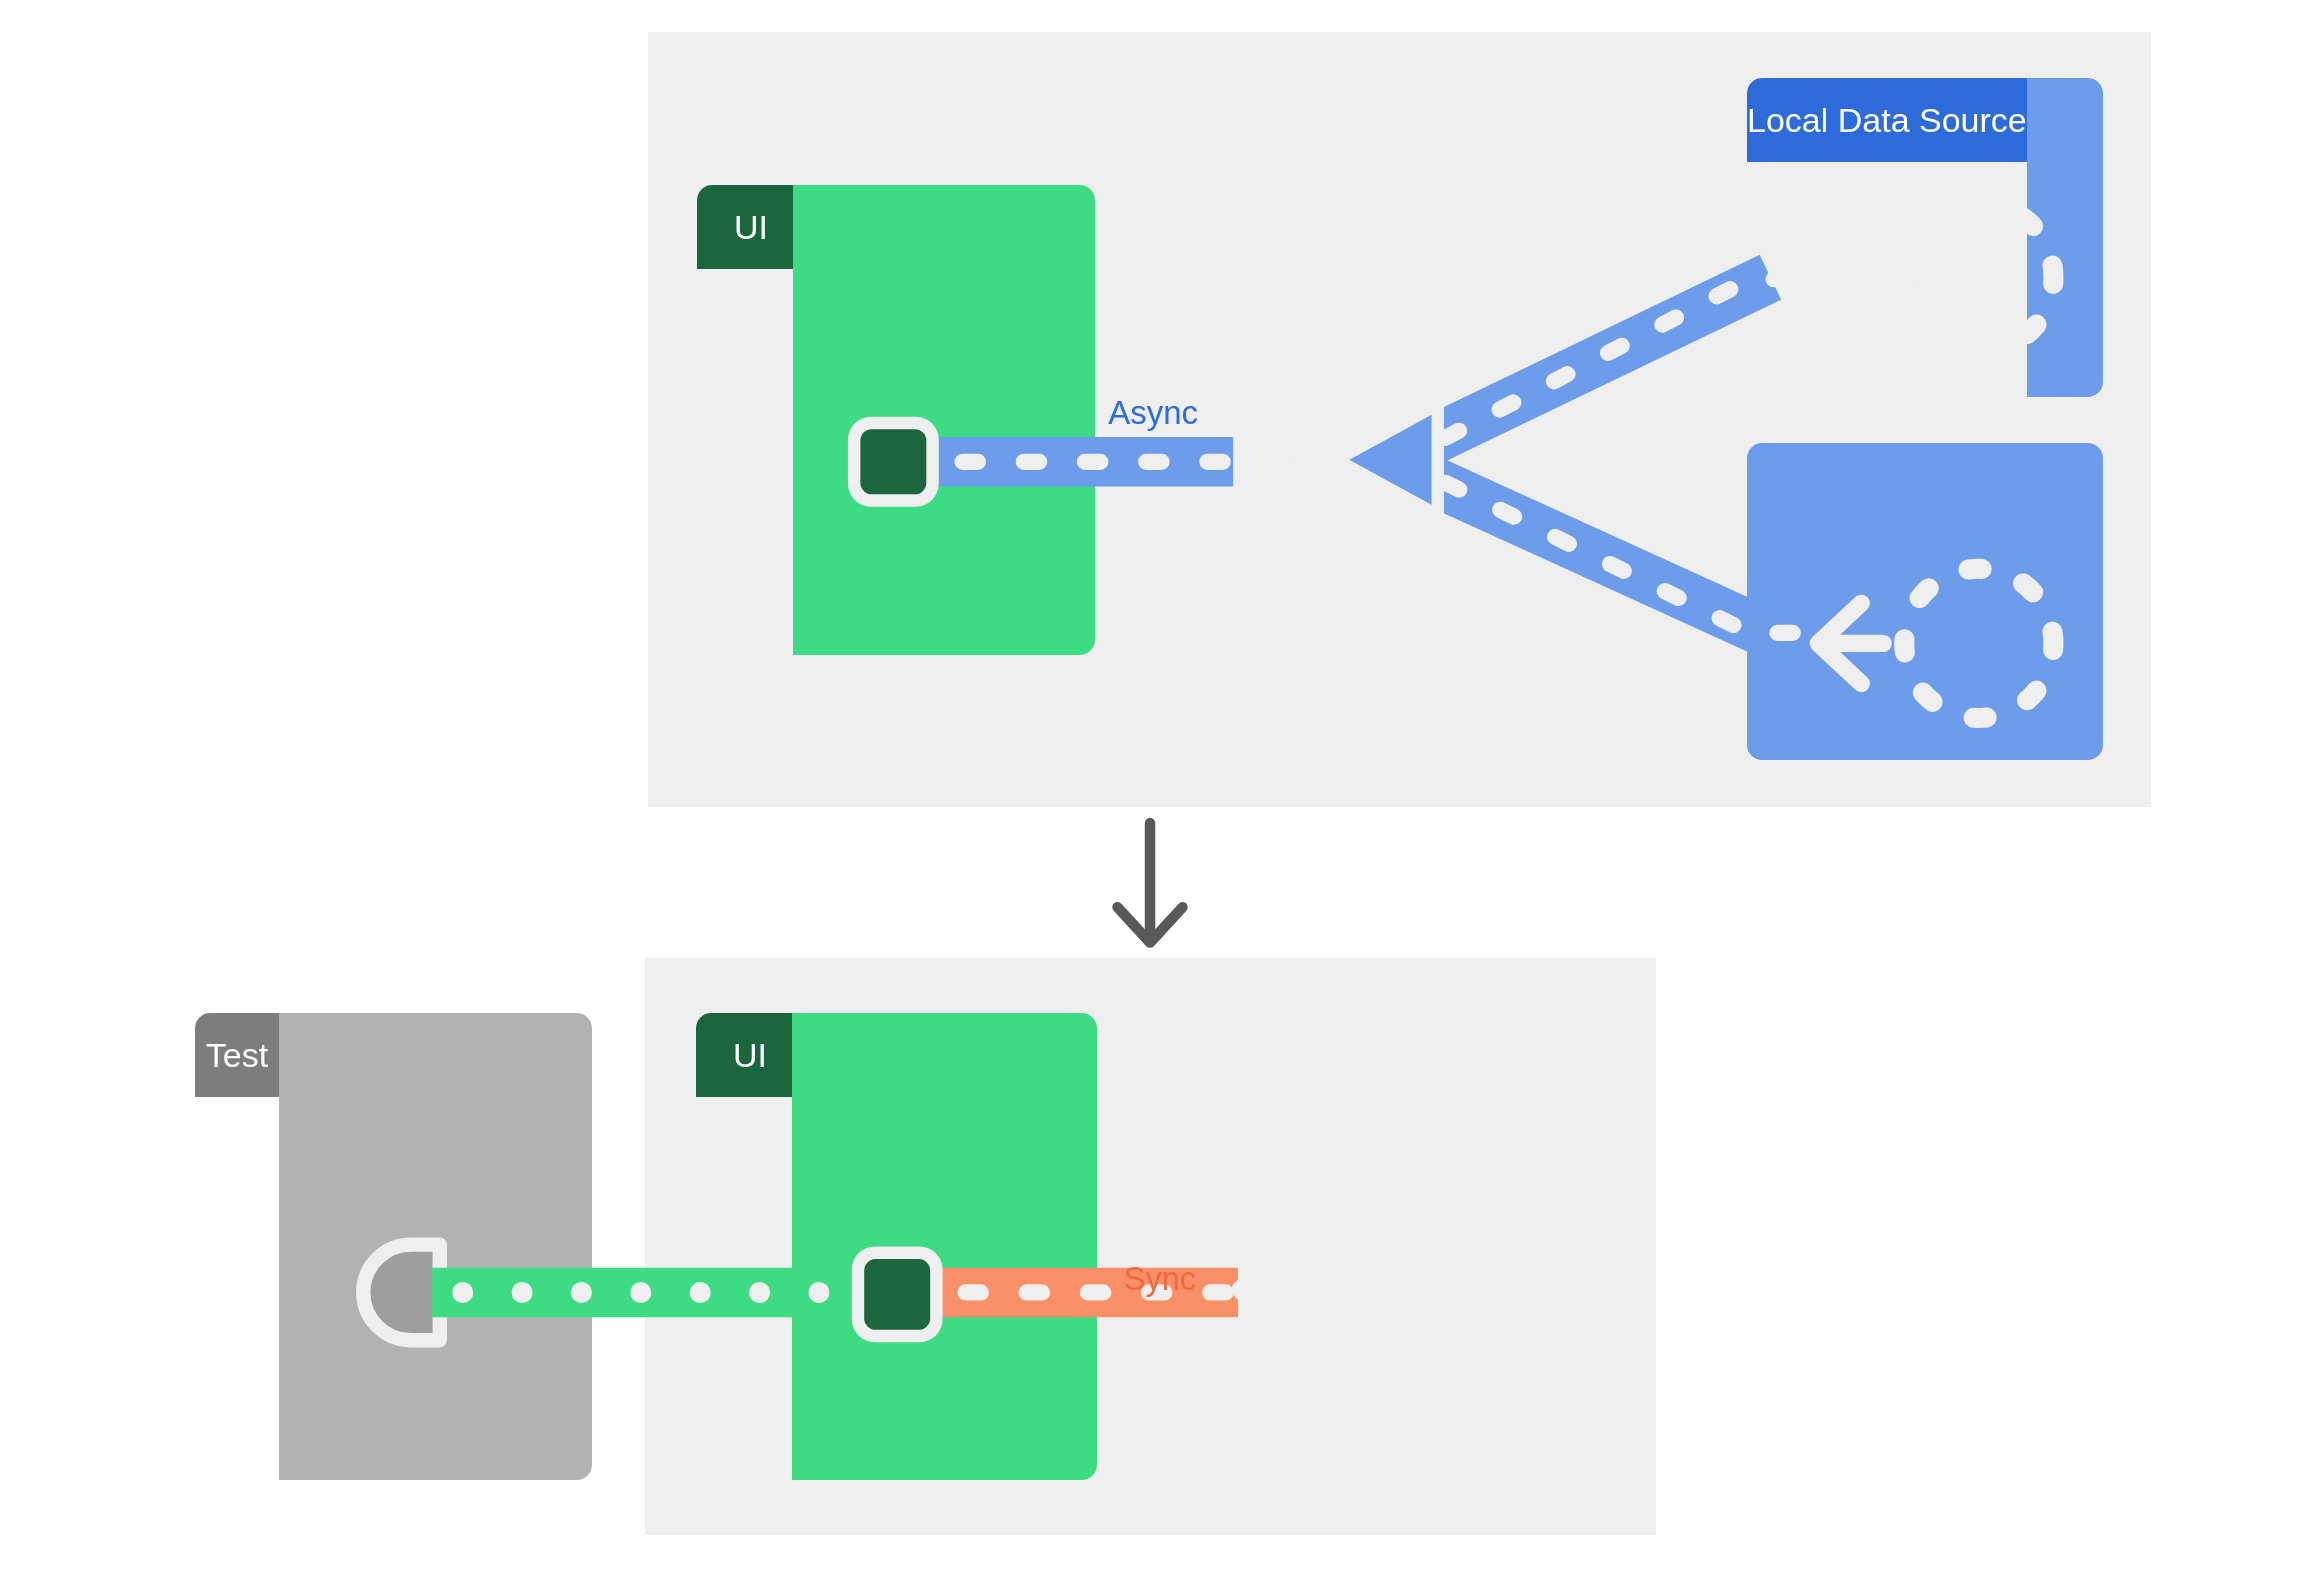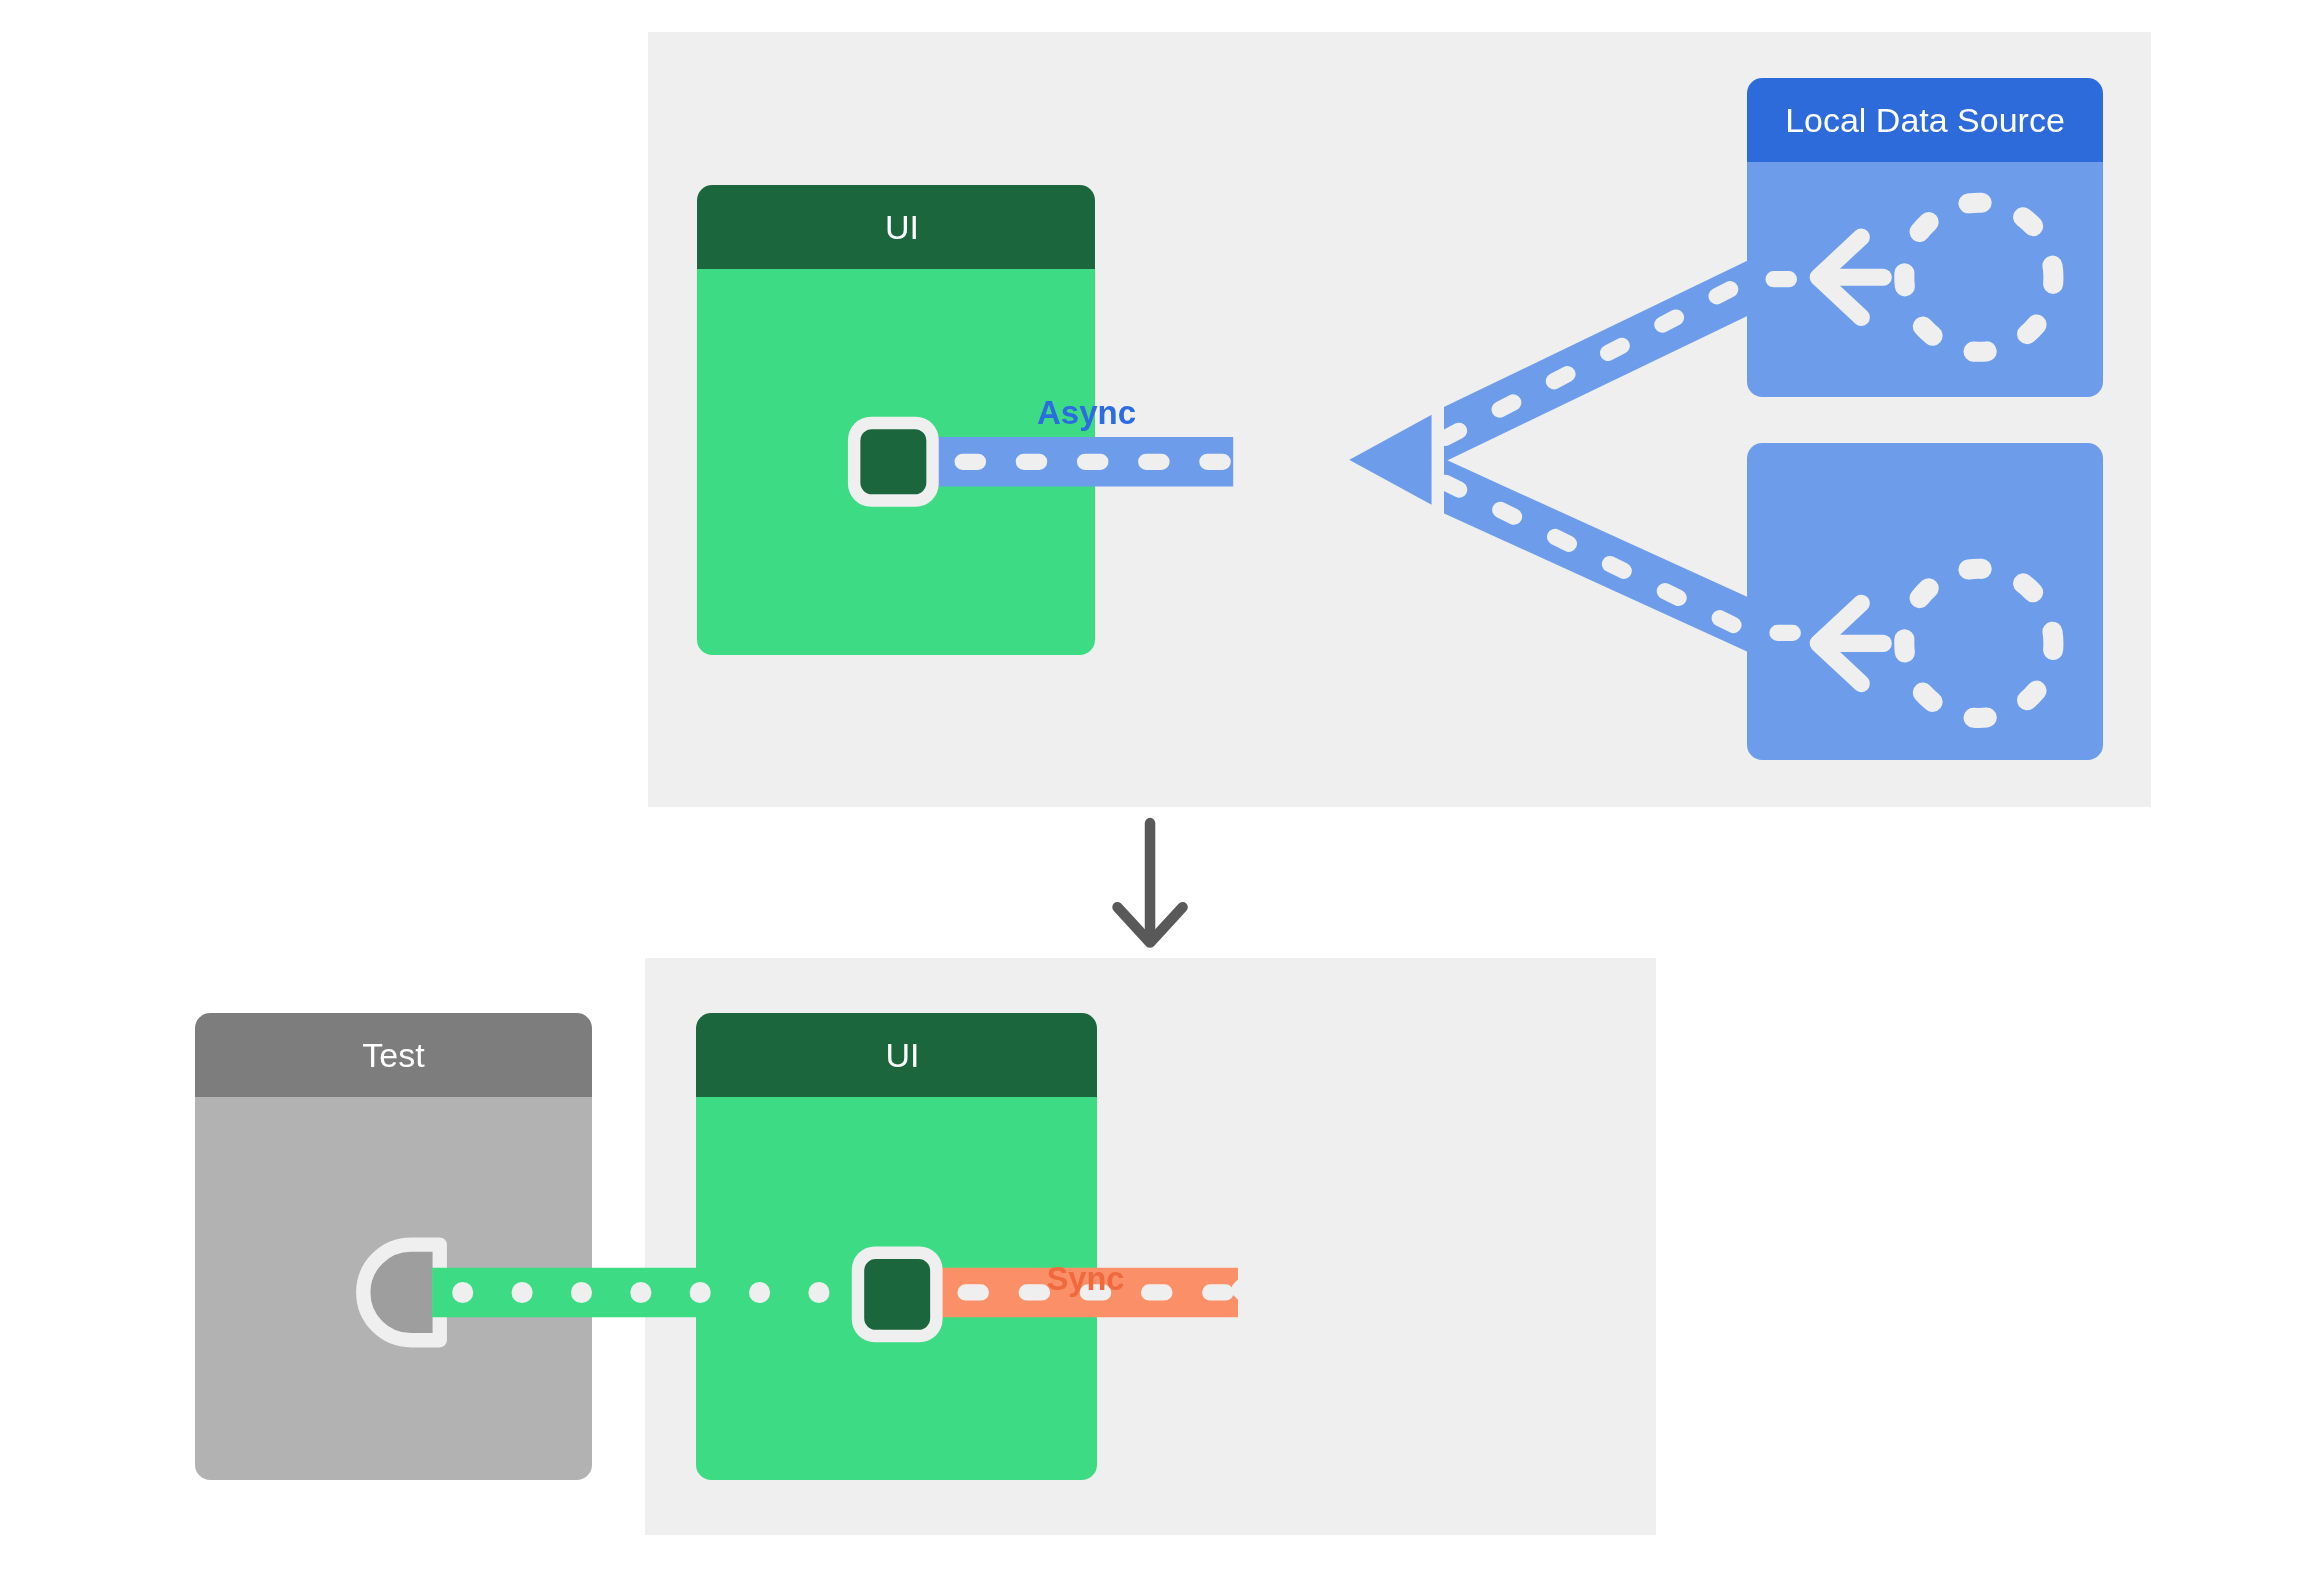--- a/index.html
+++ b/index.html
@@ -15,42 +15,42 @@
     background:var(--panel-bg,#efefef);
     z-index:0;
   }
   svg.layer{position:absolute;left:0;top:0;pointer-events:none;}
   #svg-under{z-index:1;}
   .box{
     position:absolute;
     border-radius:15.3px;
     overflow:hidden;
     z-index:2;
-    display:flex;flex-direction:column;
+    display:flex;flex-direction:row;
   }
   .box-header{
     height:84px;flex:0 0 84px;
     display:flex;flex-direction:column;
     align-items:center;justify-content:center;
     color:#fff;font-size:34px;line-height:38px;
     white-space:nowrap;
   }
   .box-body{flex:1 1 auto;}
   .green-h{background:var(--green-dark,#1c663d);padding-left:12px;}
   .green-b{background:var(--green,#3ddc84);}
   .blue-h{background:var(--blue-dark,#2d6bdb);}
   .blue-b{background:var(--blue,#6d9ceb);}
   .orange-h{background:var(--orange-dark,#f0693e);}
   .orange-b{background:var(--orange,#fb8f67);}
   .gray-h{background:var(--gray-dark,#7d7d7d);}
   .gray-b{background:var(--gray,#b2b2b2);}
   #svg-over{z-index:3;}
   .flow-label{
     position:absolute;z-index:4;
-    font-weight:bold;text-align:center;
+    font-weight:normal;text-align:right;
   }
   .flow-label.async{font-size:33px;line-height:34px;color:var(--async-label,#2c6ce0);}
   .flow-label.sync{font-size:32.5px;line-height:33px;color:var(--sync-label,#f0693e);margin-top:32px;}
   
   .band{fill:none;stroke-width:52;stroke-linecap:butt;}
   .blue-band{stroke:var(--blue,#6d9ceb);}
   .green-band{stroke:var(--green,#3ddc84);}
   .orange-band{stroke:var(--orange,#fb8f67);}
   .dash-line{
     fill:none;stroke:var(--connector-white,#efefef);

